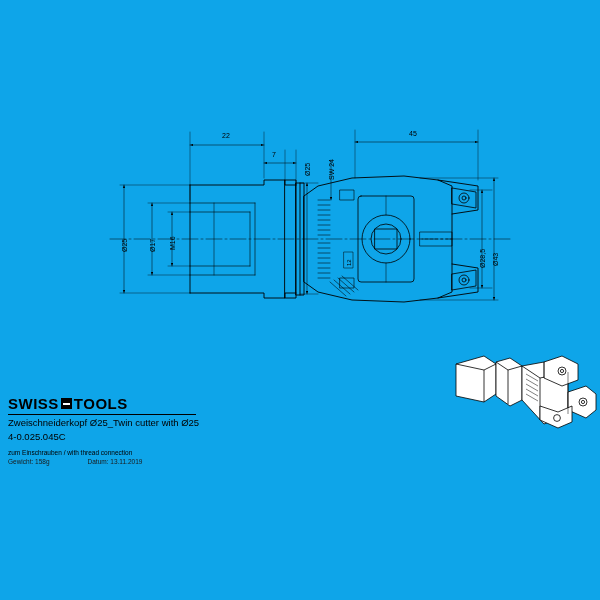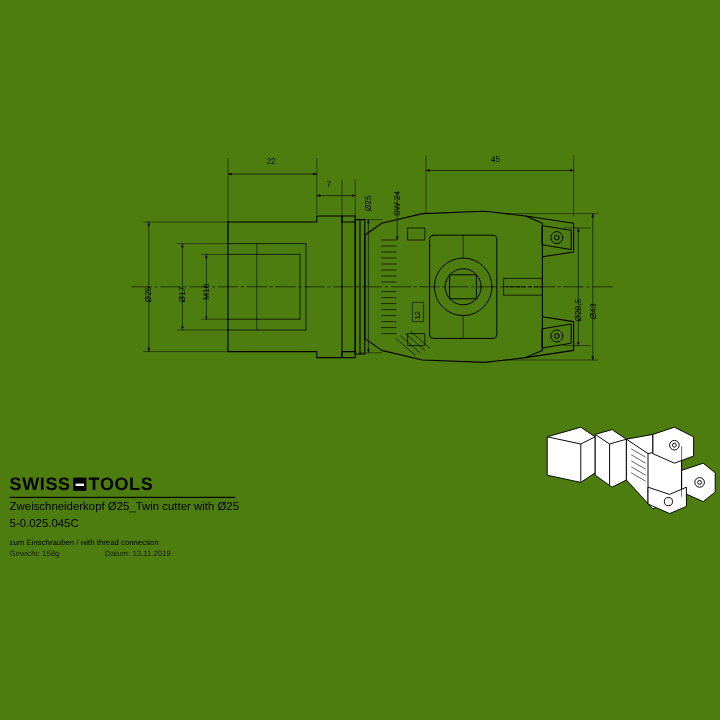--- a/index.html
+++ b/index.html
@@ -11,21 +11,21 @@
     width: 600px;
     height: 600px;
     font-family: "Liberation Sans", sans-serif;
     color: #1a1a1a;
     position: relative;
     overflow: hidden;
   }
   #sheet {
     position: absolute;
     inset: 0;
-    background: #4d7c0f;
+    background: #0ea5e9;
   }
   .drawing {
     position: absolute;
     left: 0;
     top: 0;
     width: 600px;
     height: 600px;
   }
   
   .titleblock {
@@ -306,21 +306,21 @@
   </svg>
 
   <div class="titleblock">
     <div class="brand">
       <span>SWISS</span>
       <span class="mark"></span>
       <span>TOOLS</span>
     </div>
     <div class="tb-rule"></div>
     <div class="tb-desc">Zweischneiderkopf Ø25_Twin cutter with Ø25</div>
-    <div class="tb-code">5-0.025.045C</div>
+    <div class="tb-code">4-0.025.045C</div>
     <div class="tb-sub">zum Einschrauben / with thread connection</div>
     <div class="tb-row">
       <span>Gewicht: 158g</span>
       <span>Datum: 13.11.2019</span>
     </div>
   </div>
 
 </div>
 
 </body></html>

